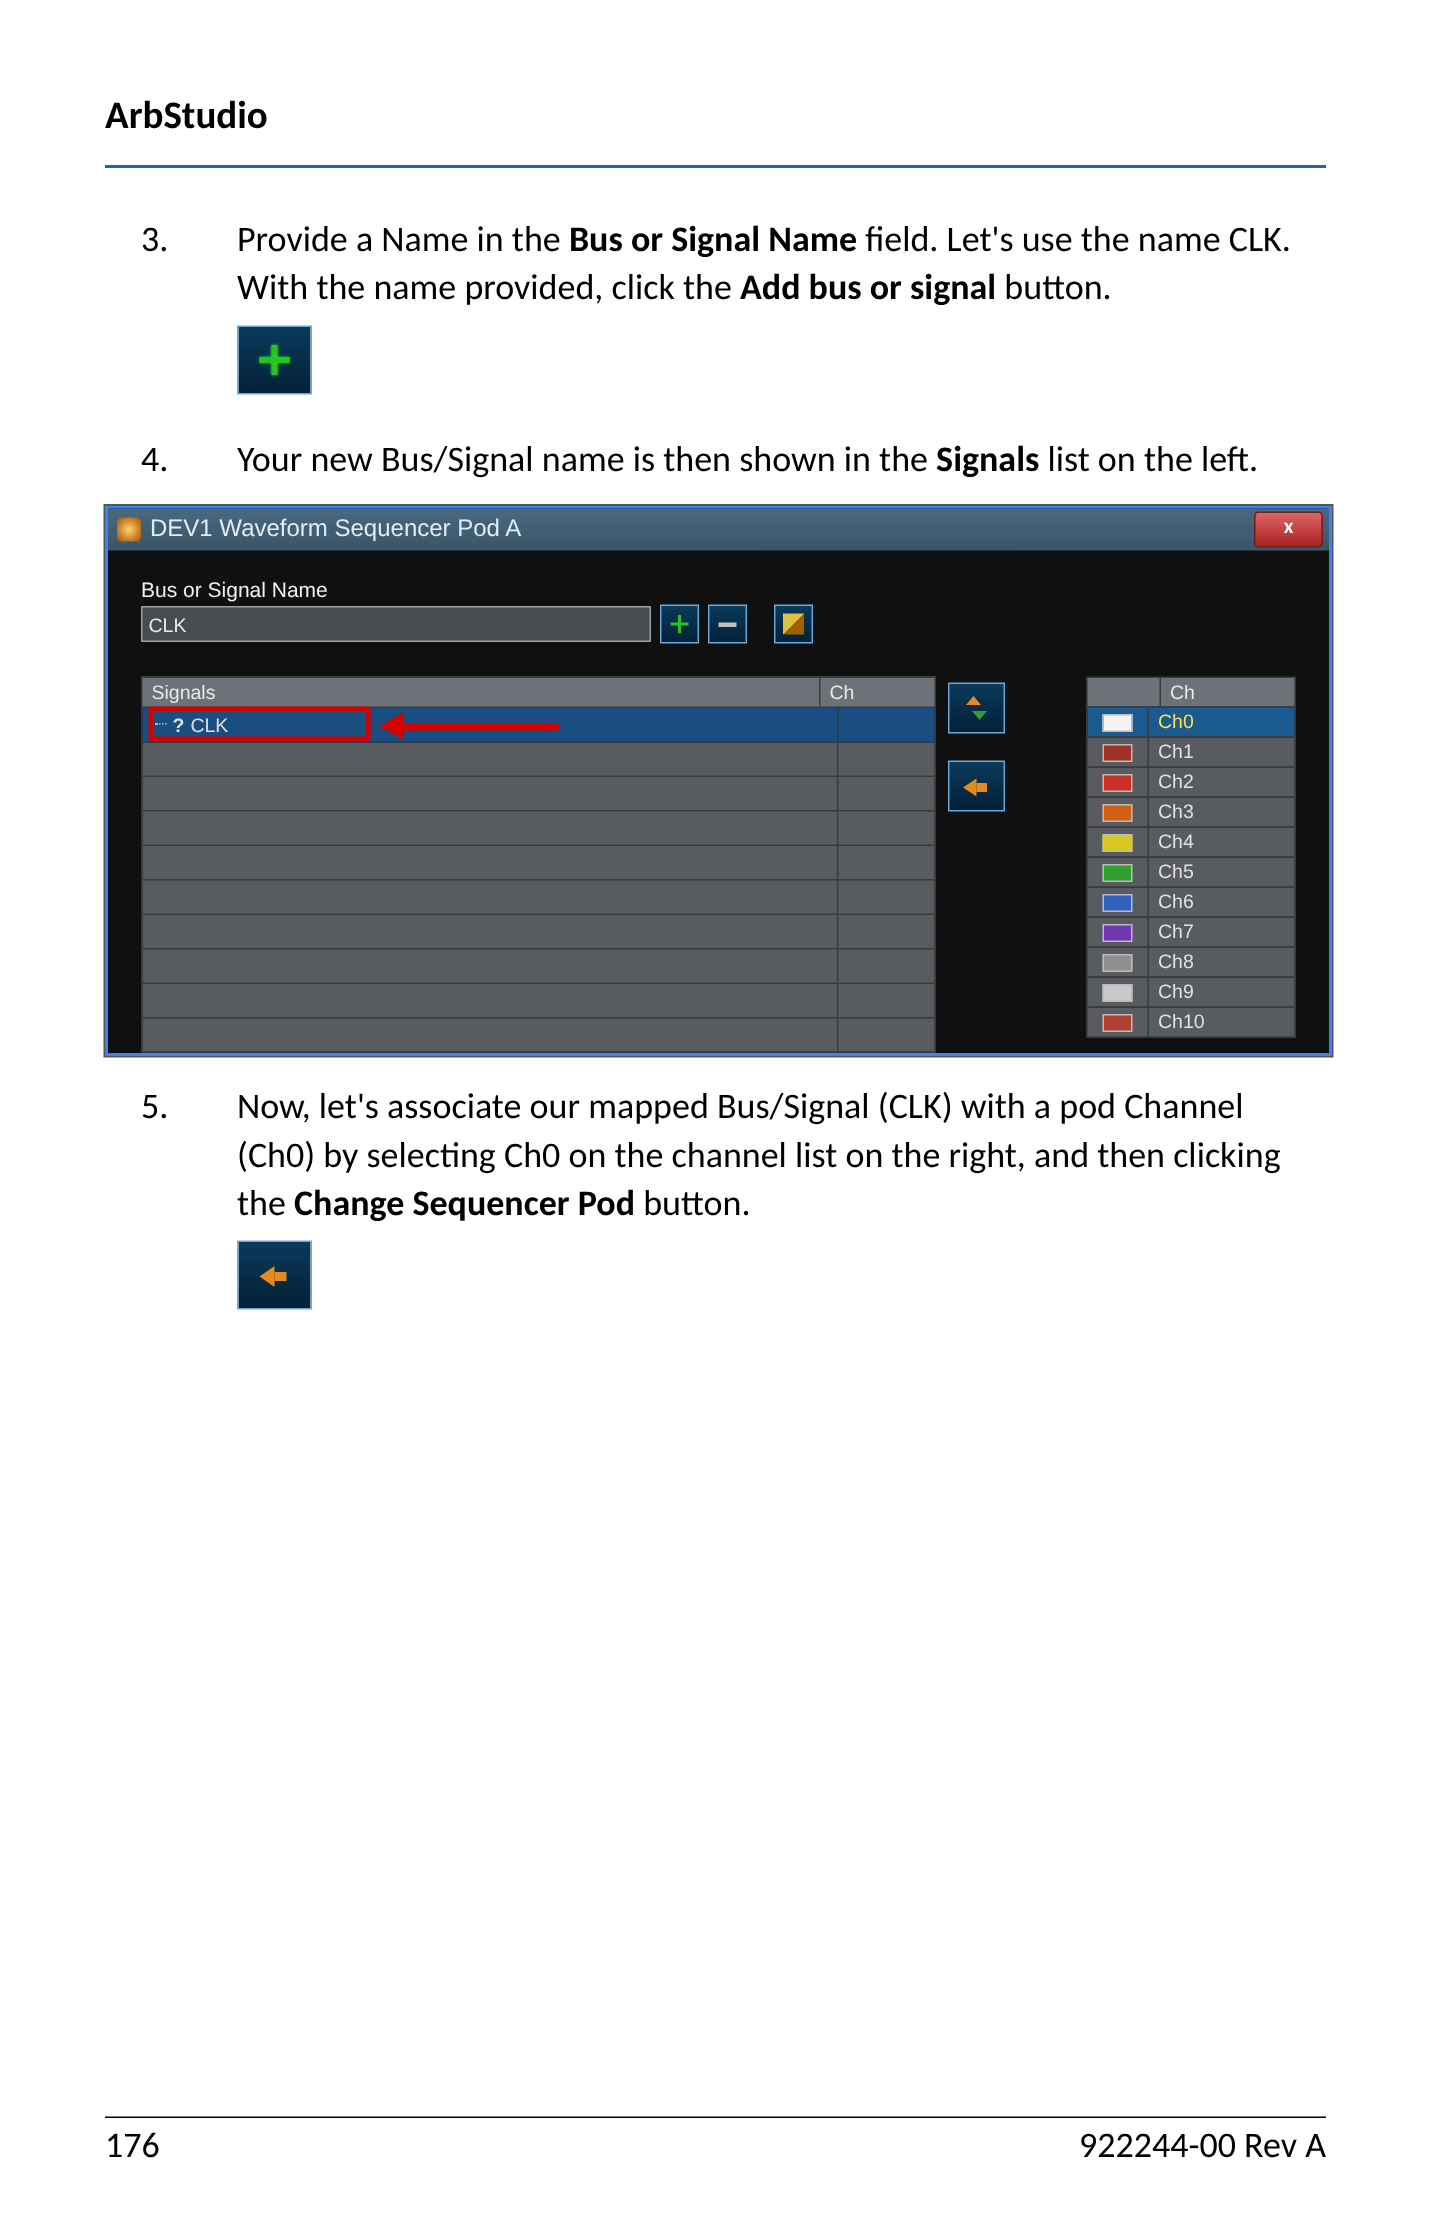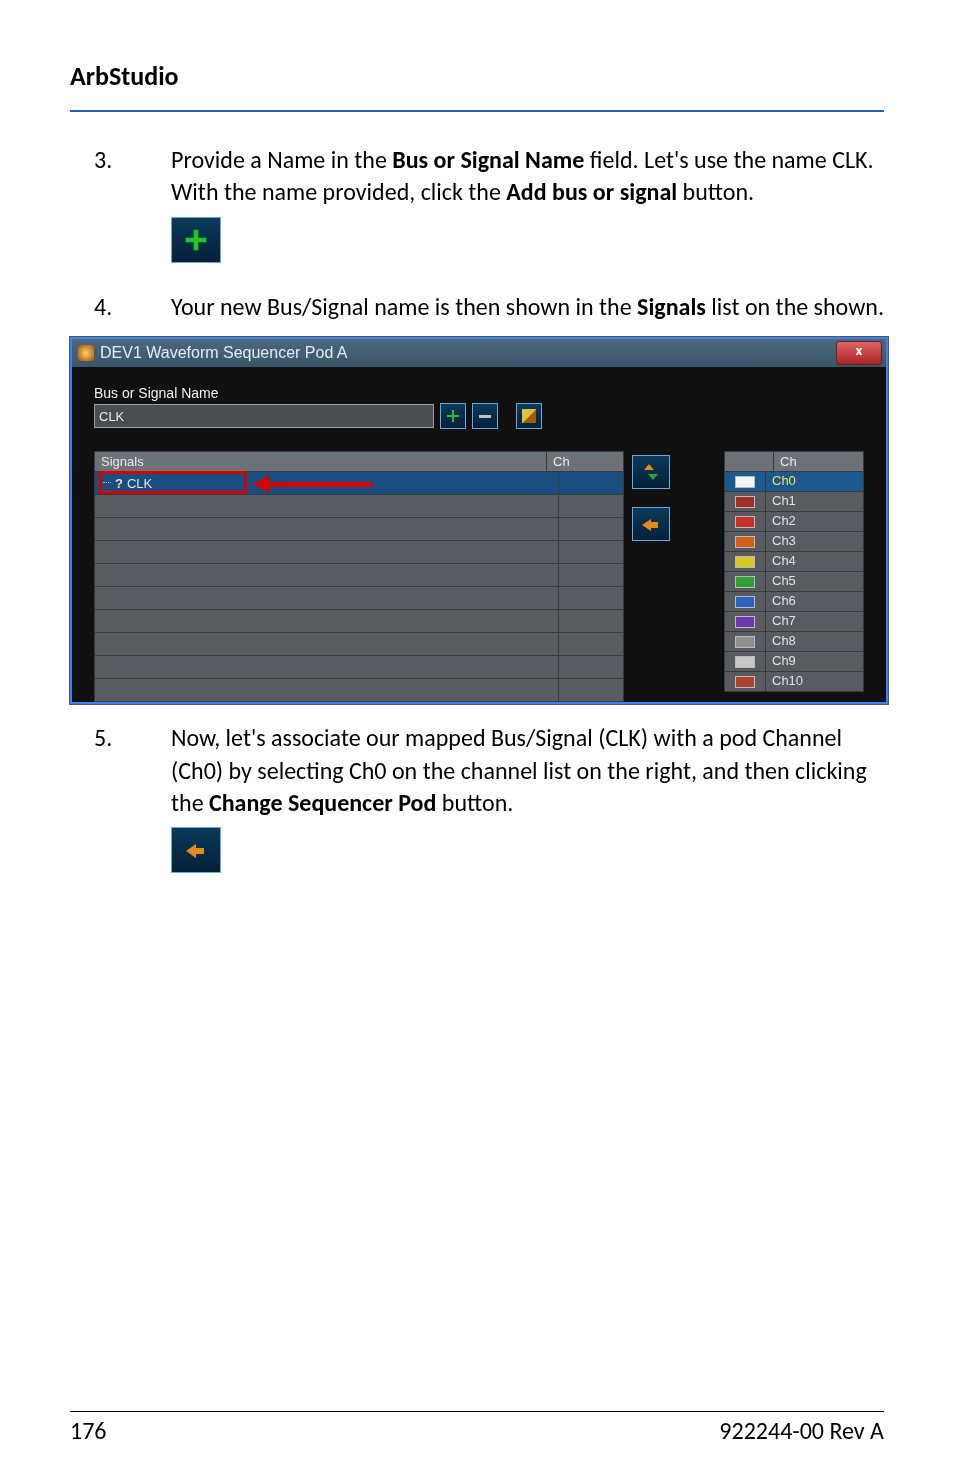--- a/index.html
+++ b/index.html
@@ -30,21 +30,20 @@
     font-size: 24px;
     line-height: 1.35;
   }
   .list-num {
     width: 64px;
     padding-left: 24px;
     flex-shrink: 0;
   }
   .list-body {
     flex: 1;
-    margin-left: 13px;
   }
   .bold { font-weight: bold; }
 
   .icon-btn-img {
     width: 48px;
     height: 44px;
     background: linear-gradient(#0b3a5a,#042038);
     border: 1px solid #6aa9d8;
     margin: 8px 0 14px 0;
     display: flex;
@@ -336,21 +335,21 @@
       <span>Provide a Name in the </span><span class="bold">Bus or Signal Name</span><span> field. Let's use the name CLK. With the name provided, click the </span><span class="bold">Add bus or signal</span><span> button.</span>
       <div class="icon-btn-img">
         <div class="plus-shape"></div>
       </div>
     </div>
   </div>
 
   <div class="list-item">
     <div class="list-num">4.</div>
     <div class="list-body">
-      <span>Your new Bus/Signal name is then shown in the </span><span class="bold">Signals</span><span> list on the shown.</span>
+      <span>Your new Bus/Signal name is then shown in the </span><span class="bold">Signals</span><span> list on the left.</span>
     </div>
   </div>
 
   <div class="win">
     <div class="titlebar">
       <div class="title-ico"></div>
       <div class="title-text">DEV1 Waveform Sequencer Pod A</div>
       <div class="close-x">x</div>
     </div>
     <div class="win-body">

